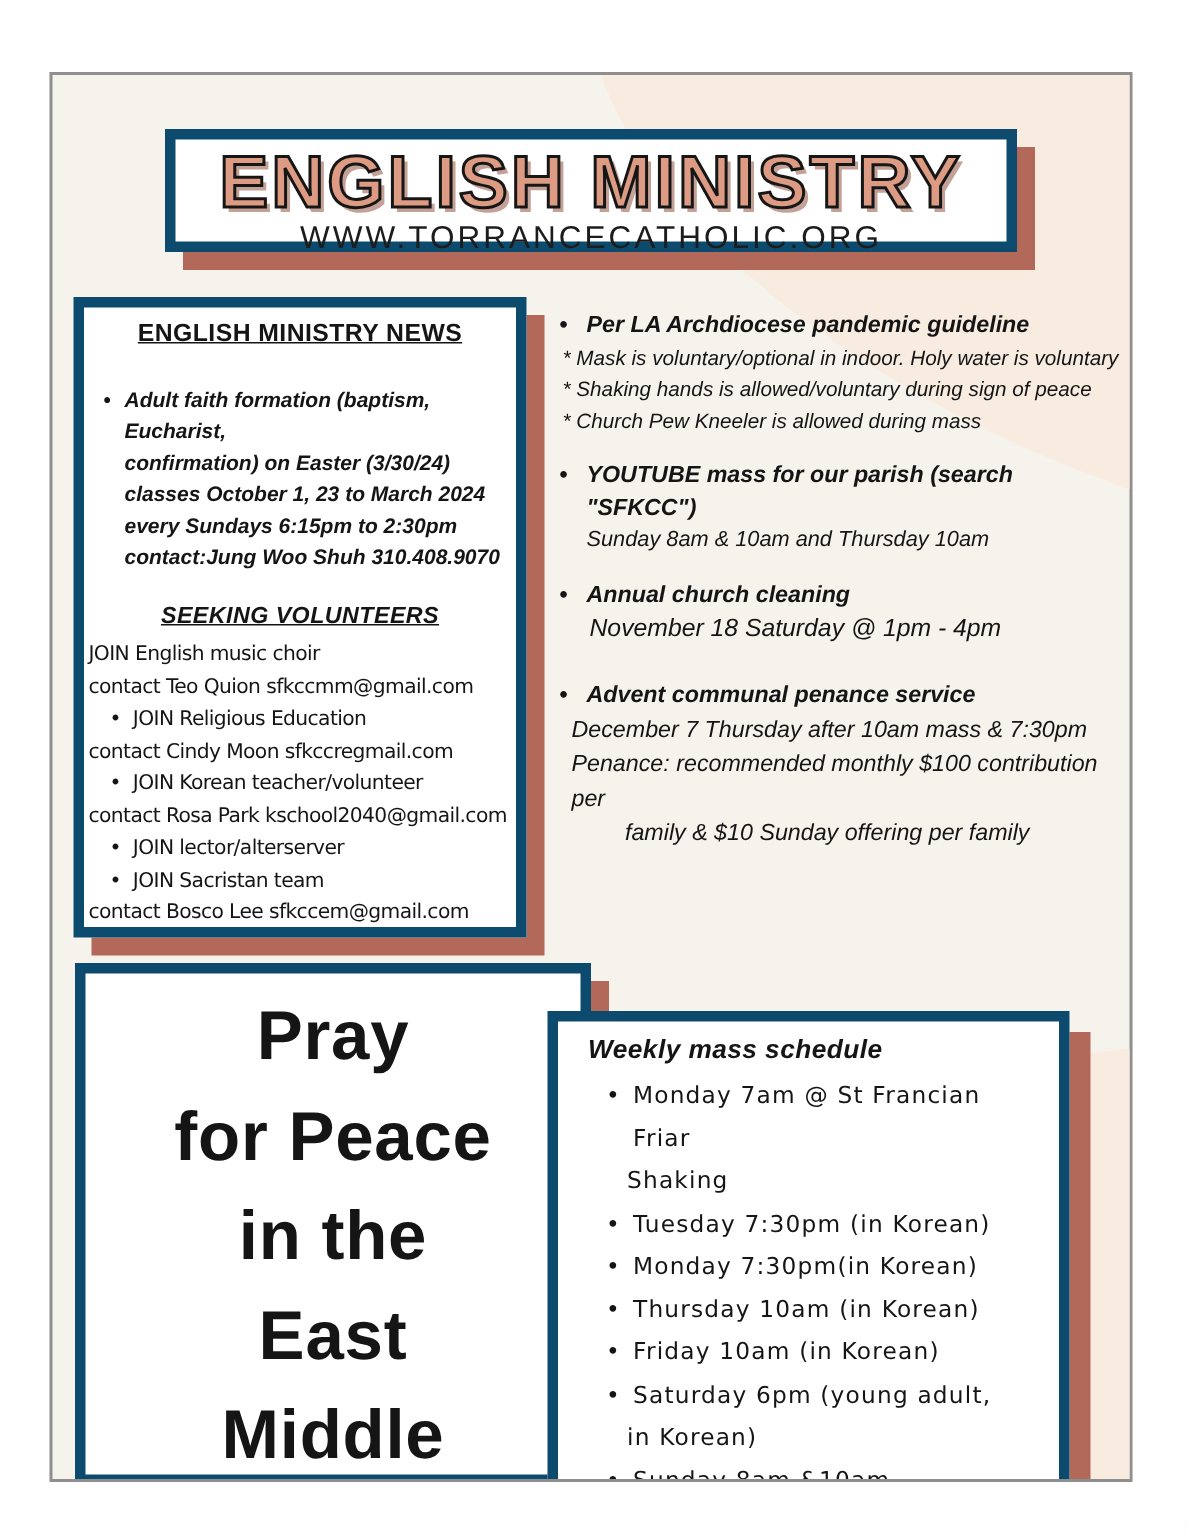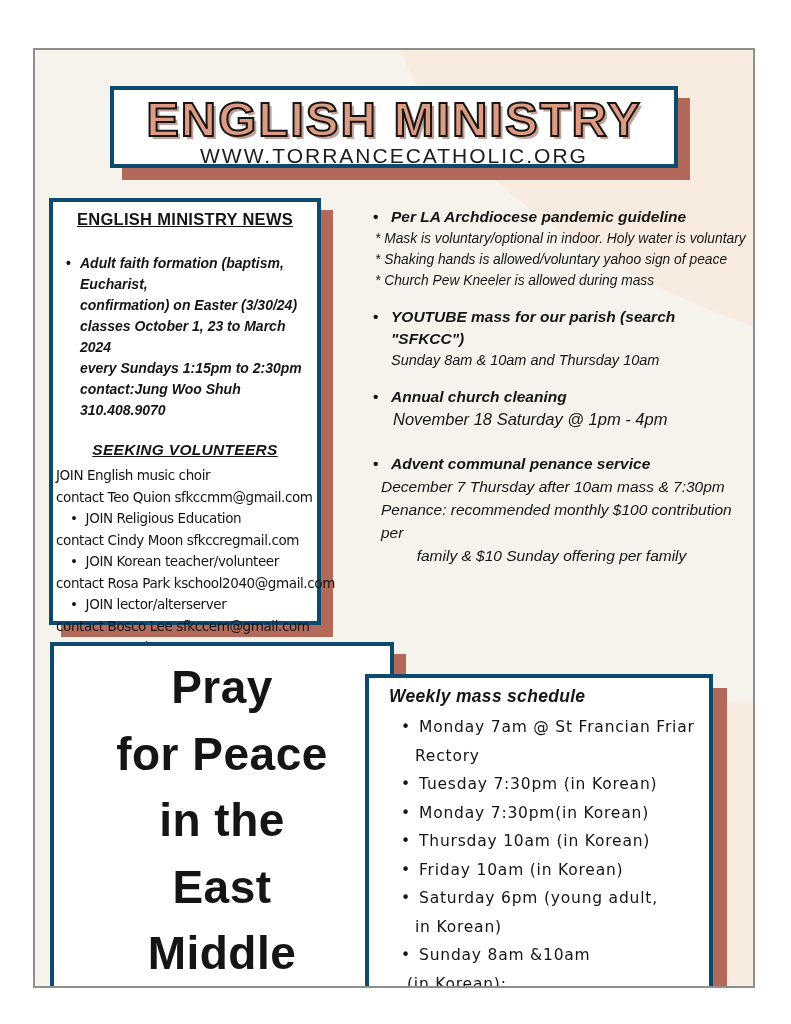--- a/index.html
+++ b/index.html
@@ -6,31 +6,31 @@
   .canvas{position:relative;width:791px;height:1024px;background:#ffffff;overflow:hidden;
           font-family:"Liberation Sans", sans-serif;color:#151515;}
   .page{position:absolute;left:33px;top:48px;width:722px;height:940px;
         background:#f5f3ec;border:2px solid #8f8f8f;overflow:hidden;box-sizing:border-box;}
   .swoosh1{position:absolute;left:340px;top:-200px;width:980px;height:500px;
            background:#f8ece1;border-radius:50%;transform:rotate(17deg);}
   .swoosh2{position:absolute;left:290px;top:660px;width:760px;height:420px;
            background:#f8ece1;border-radius:50%;transform:rotate(-14deg);}
 
   
-  .shadow-box{position:absolute;background:#ffffff;border:4px solid #0c4a6e;box-sizing:border-box;}
+  .shadow-box{position:absolute;background:#ffffff;border:7px solid #0c4a6e;box-sizing:border-box;}
 
   
   .header-box{left:75px;top:36px;width:568px;height:82px;box-shadow:12px 12px 0 #b2695a;text-align:center;}
   .big-title{margin-top:3px;font-size:49px;font-weight:bold;letter-spacing:2px;line-height:52px;
              color:#dc9b82;-webkit-text-stroke:2px #161616;
              text-shadow:3px 3px 0 rgba(146,84,64,0.55);}
   .site-url{font-size:21px;letter-spacing:2px;color:#1c1c1c;line-height:22px;}
 
   
-  .news-box{left:14px;top:148px;width:272px;height:427px;box-shadow:12px 12px 0 #b2695a;
+  .news-box{left:14px;top:148px;width:302px;height:427px;box-shadow:12px 12px 0 #b2695a;
             padding:8px 3px 0 3px;}
   .news-title{text-align:center;font-size:16.5px;font-weight:bold;text-decoration:underline;letter-spacing:.3px;}
   .faith-block{margin:24px 0 0 6px;font-size:14px;font-weight:bold;font-style:italic;line-height:21px;}
   .faith-first{position:relative;padding-left:18px;}
   .faith-first .blt{position:absolute;left:4px;top:0;font-style:normal;}
   .faith-cont{padding-left:18px;}
   .vol-title{margin-top:20px;text-align:center;font-size:15.5px;font-weight:bold;font-style:italic;
              text-decoration:underline;letter-spacing:.3px;}
   .vol-list{margin-top:6px;font-size:13.5px;line-height:21.5px;font-family:"DejaVu Sans", sans-serif;
             letter-spacing:-0.4px;}
@@ -83,49 +83,49 @@
     <div class="shadow-box news-box">
       <div class="news-title">ENGLISH MINISTRY NEWS</div>
 
       <div class="faith-block">
         <div class="faith-first">
           <span class="blt">•</span>
           <span>Adult faith formation (baptism, Eucharist,</span>
         </div>
         <div class="faith-cont">confirmation)  on Easter (3/30/24)</div>
         <div class="faith-cont">classes October 1, 23 to March 2024</div>
-        <div class="faith-cont">every Sundays 1:15pm to 2:30pm</div>
+        <div class="faith-cont">every Sundays 6:15pm to 2:30pm</div>
         <div class="faith-cont">contact:Jung Woo Shuh 310.408.9070</div>
       </div>
 
       <div class="vol-title">SEEKING VOLUNTEERS</div>
 
       <div class="vol-list">
         <div class="vline">JOIN English music choir</div>
         <div class="vline">contact Teo Quion sfkccmm@gmail.com</div>
         <div class="vline withb"><span class="blt">•</span><span>JOIN Religious Education</span></div>
         <div class="vline">contact Cindy Moon sfkccregmail.com</div>
         <div class="vline withb"><span class="blt">•</span><span>JOIN Korean teacher/volunteer</span></div>
         <div class="vline">contact Rosa Park kschool2040@gmail.com</div>
         <div class="vline withb"><span class="blt">•</span><span>JOIN lector/alterserver</span></div>
+        <div class="vline withb"><span class="blt">•</span><span>JOIN Sacristan team</span></div>
         <div class="vline">contact Bosco Lee sfkccem@gmail.com</div>
-        <div class="vline withb"><span class="blt">•</span><span>JOIN Sacristan team</span></div>
       </div>
     </div>
 
     <div class="right-col">
 
       <div class="ann ann1">
         <div class="ann-head">
           <span class="blt">•</span>
           <span>Per LA Archdiocese pandemic guideline</span>
         </div>
         <div class="ann-lines">
           <div>* Mask is voluntary/optional in indoor. Holy water is voluntary</div>
-          <div>* Shaking hands is allowed/voluntary yahoo sign of peace</div>
+          <div>* Shaking hands is allowed/voluntary during sign of peace</div>
           <div>* Church Pew Kneeler is allowed during mass</div>
         </div>
       </div>
 
       <div class="ann ann2">
         <div class="ann-head">
           <span class="blt">•</span>
           <span>YOUTUBE mass for our parish (search "SFKCC")</span>
         </div>
         <div class="ann-lines">
@@ -161,21 +161,21 @@
       <div class="pray-line">for Peace</div>
       <div class="pray-line">in the</div>
       <div class="pray-line">East</div>
       <div class="pray-line">Middle</div>
     </div>
 
     <div class="shadow-box weekly-box">
       <div class="weekly-title">Weekly mass schedule</div>
       <div class="wlist">
         <div class="wli"><span class="blt">•</span><span>Monday 7am @ St Francian Friar</span></div>
-        <div class="wcont">Rectory</div>
+        <div class="wcont">Shaking</div>
         <div class="wli"><span class="blt">•</span><span>Tuesday 7:30pm (in Korean)</span></div>
         <div class="wli"><span class="blt">•</span><span>Monday 7:30pm(in Korean)</span></div>
         <div class="wli"><span class="blt">•</span><span>Thursday 10am (in Korean)</span></div>
         <div class="wli"><span class="blt">•</span><span>Friday 10am (in Korean)</span></div>
         <div class="wli"><span class="blt">•</span><span>Saturday 6pm (young adult,</span></div>
         <div class="wcont">in Korean)</div>
         <div class="wli"><span class="blt">•</span><span>Sunday 8am &amp;10am</span></div>
         <div class="wcont2">(in Korean);</div>
 
       </div>

